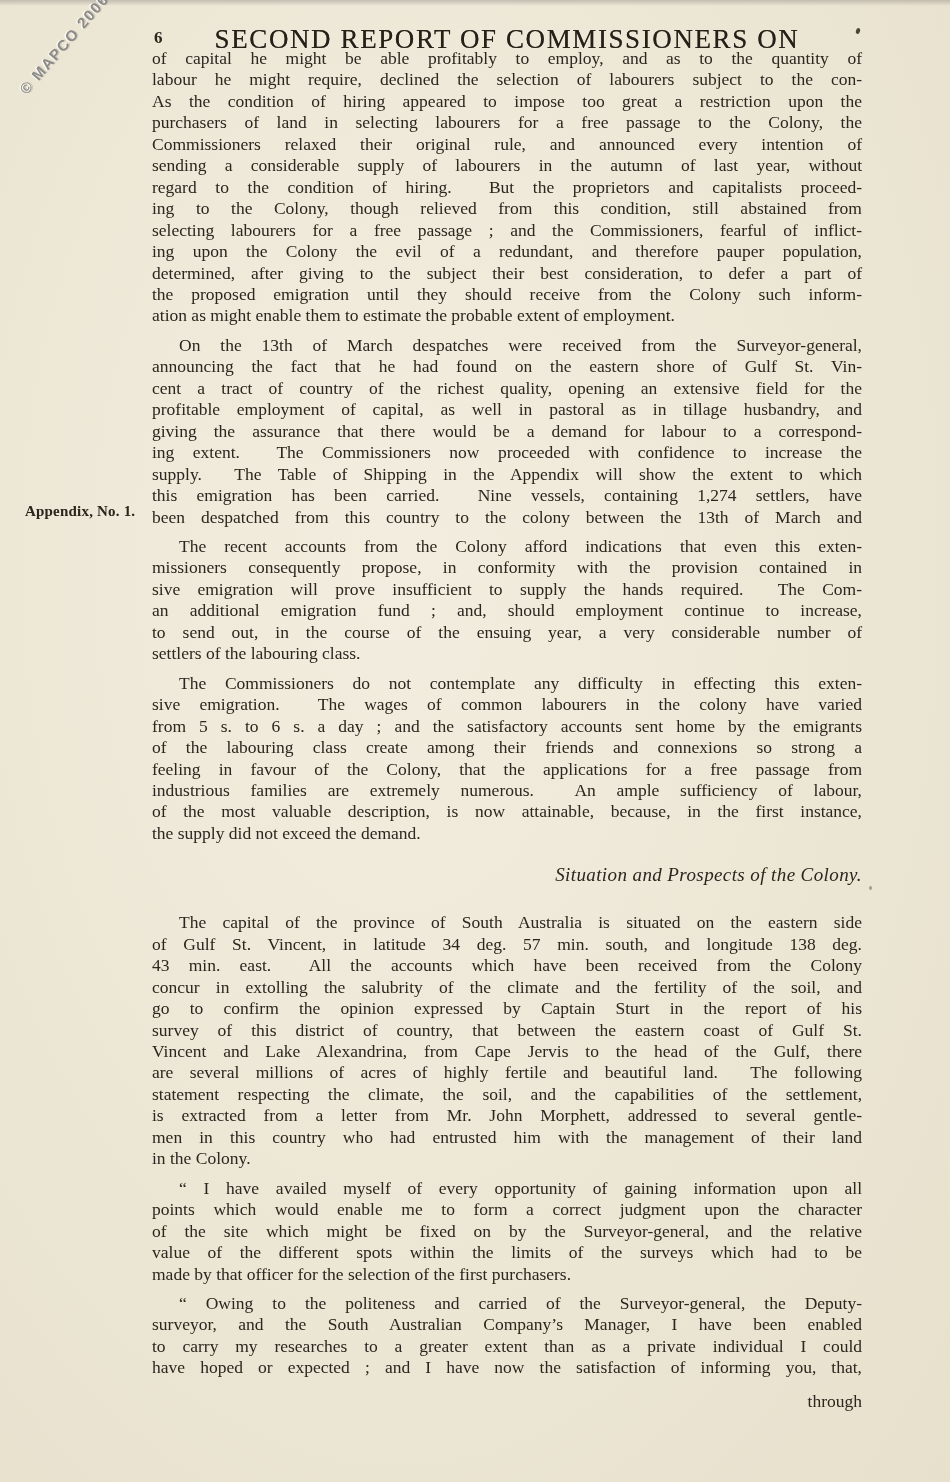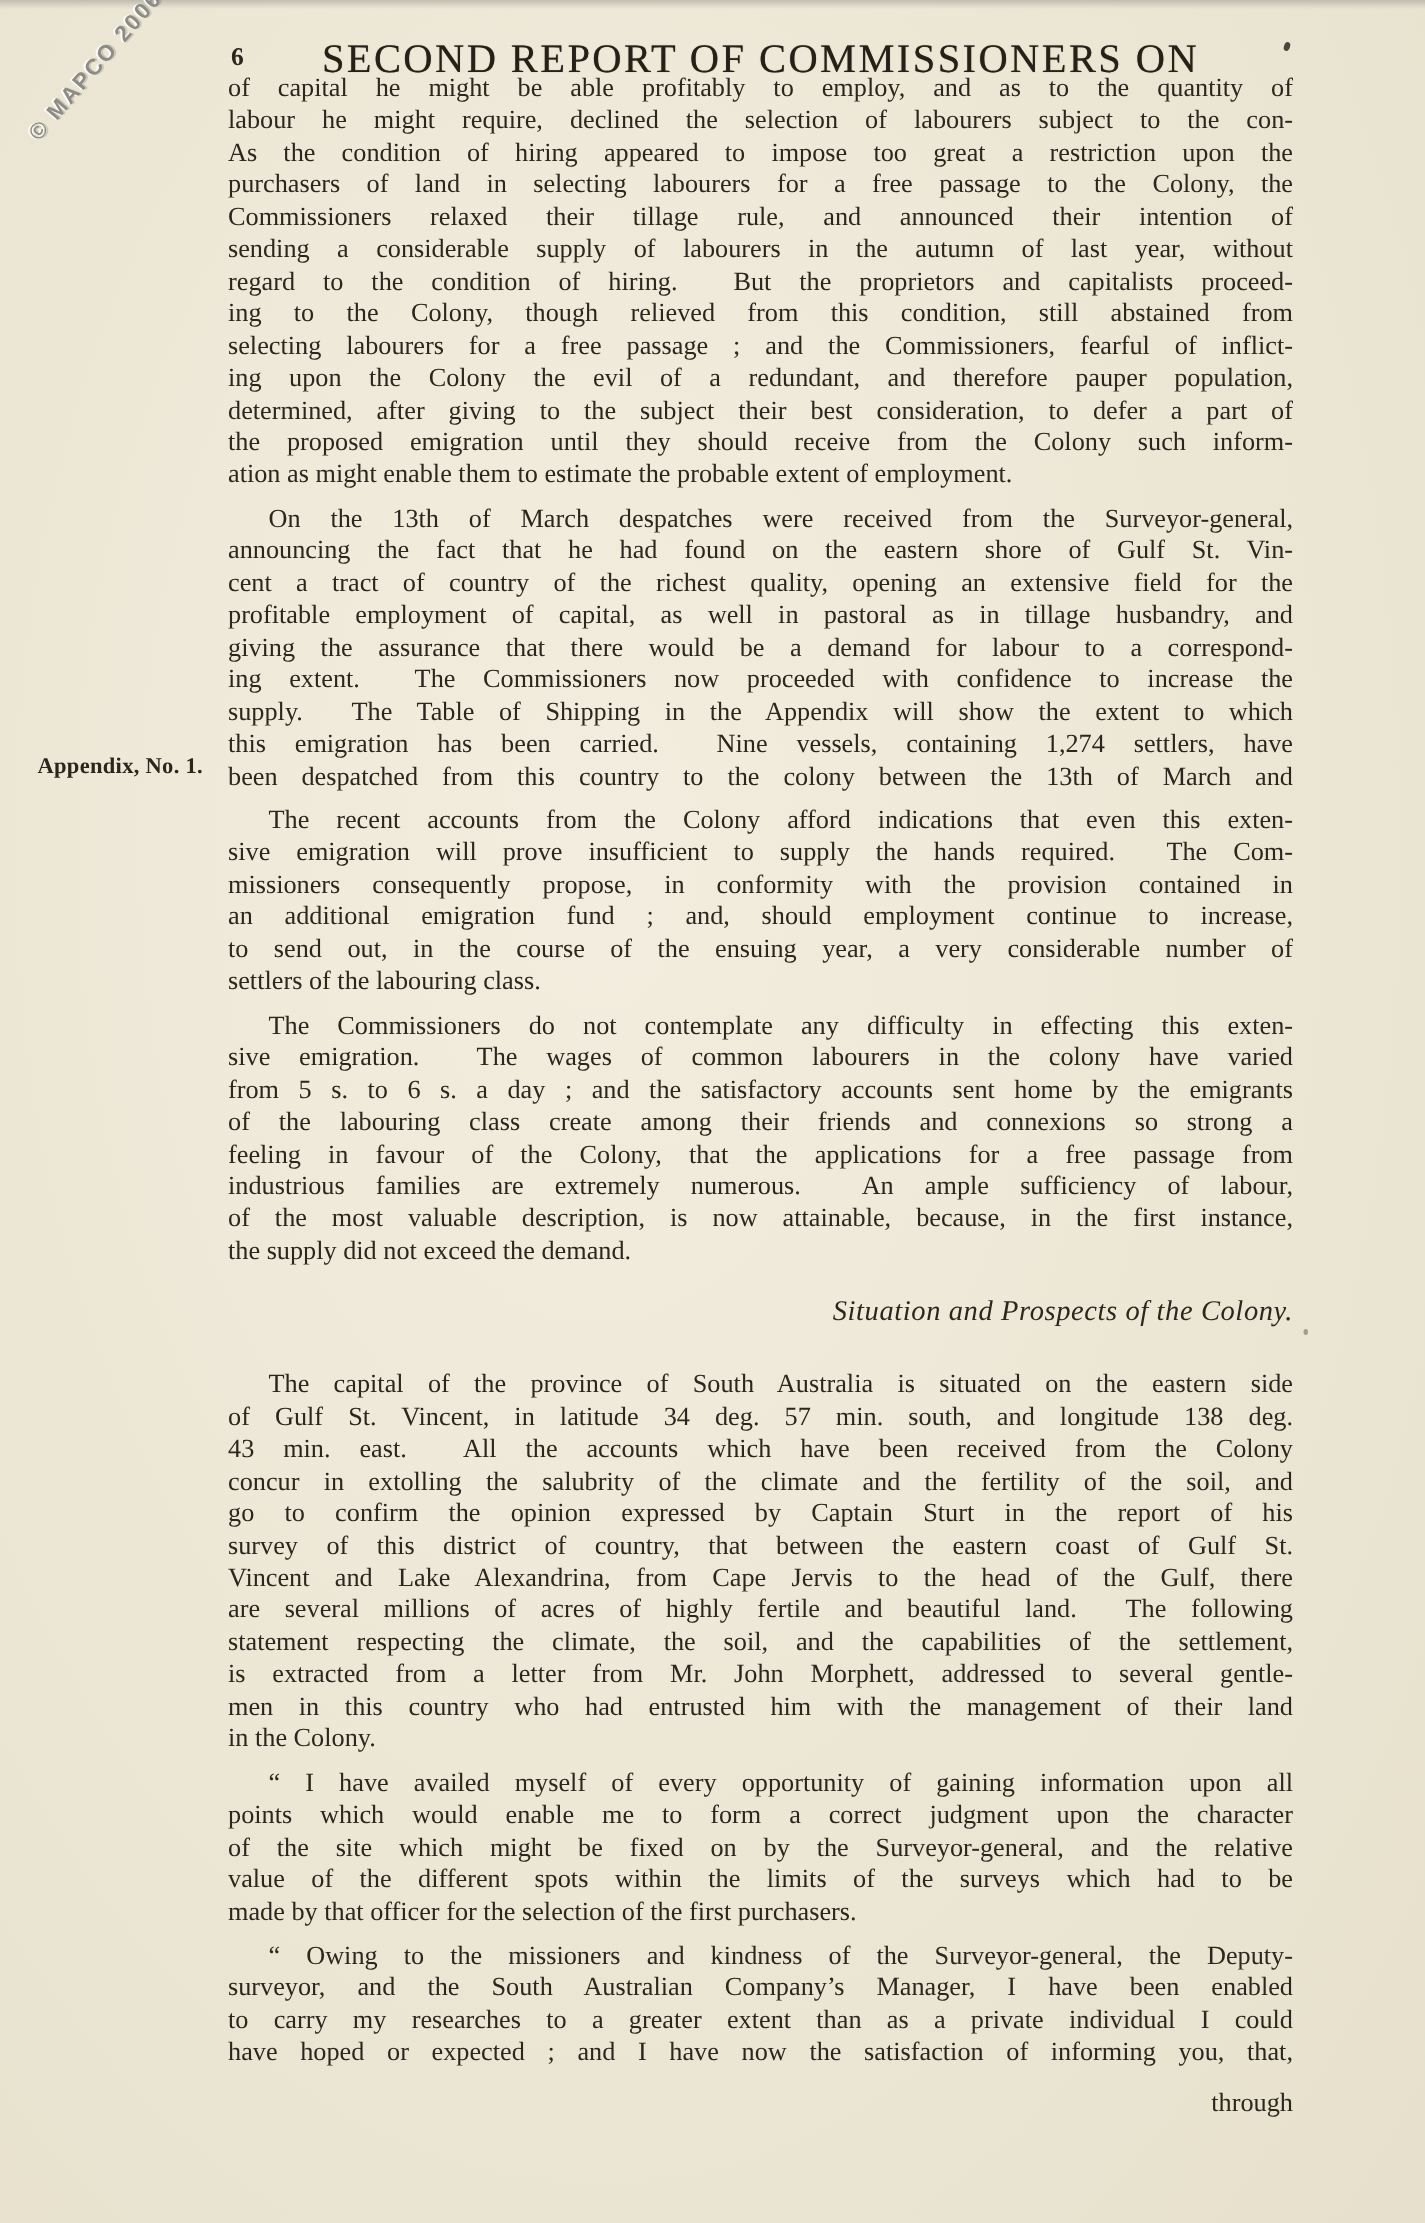--- a/index.html
+++ b/index.html
@@ -78,21 +78,21 @@
 </div>
 
 <div class="margin-note">Appendix, No. 1.</div>
 
 <main class="text-column">
     <div class="paragraph">
       <div class="line">of capital he might be able profitably to employ, and as to the quantity of</div>
       <div class="line">labour he might require, declined the selection of labourers subject to the con-</div>
       <div class="line">As the condition of hiring appeared to impose too great a restriction upon the</div>
       <div class="line">purchasers of land in selecting labourers for a free passage to the Colony, the</div>
-      <div class="line">Commissioners relaxed their tillage rule, and announced their intention of</div>
+      <div class="line">Commissioners relaxed their original rule, and announced every intention of</div>
       <div class="line">sending a considerable supply of labourers in the autumn of last year, without</div>
       <div class="line">regard to the condition of hiring.&nbsp; But the proprietors and capitalists proceed-</div>
       <div class="line">ing to the Colony, though relieved from this condition, still abstained from</div>
       <div class="line">selecting labourers for a free passage ; and the Commissioners, fearful of inflict-</div>
       <div class="line">ing upon the Colony the evil of a redundant, and therefore pauper population,</div>
       <div class="line">determined, after giving to the subject their best consideration, to defer a part of</div>
       <div class="line">the proposed emigration until they should receive from the Colony such inform-</div>
       <div class="line last">ation as might enable them to estimate the probable extent of employment.</div>
     </div>
     <div class="paragraph">
@@ -101,22 +101,22 @@
       <div class="line">cent a tract of country of the richest quality, opening an extensive field for the</div>
       <div class="line">profitable employment of capital, as well in pastoral as in tillage husbandry, and</div>
       <div class="line">giving the assurance that there would be a demand for labour to a correspond-</div>
       <div class="line">ing extent.&nbsp; The Commissioners now proceeded with confidence to increase the</div>
       <div class="line">supply.&nbsp; The Table of Shipping in the Appendix will show the extent to which</div>
       <div class="line">this emigration has been carried.&nbsp; Nine vessels, containing 1,274 settlers, have</div>
       <div class="line">been despatched from this country to the colony between the 13th of March and</div>
     </div>
     <div class="paragraph">
       <div class="line indent">The recent accounts from the Colony afford indications that even this exten-</div>
+      <div class="line">missioners consequently propose, in conformity with the provision contained in</div>
       <div class="line">sive emigration will prove insufficient to supply the hands required.&nbsp; The Com-</div>
-      <div class="line">missioners consequently propose, in conformity with the provision contained in</div>
       <div class="line">an additional emigration fund ; and, should employment continue to increase,</div>
       <div class="line">to send out, in the course of the ensuing year, a very considerable number of</div>
       <div class="line last">settlers of the labouring class.</div>
     </div>
     <div class="paragraph">
       <div class="line indent">The Commissioners do not contemplate any difficulty in effecting this exten-</div>
       <div class="line">sive emigration.&nbsp; The wages of common labourers in the colony have varied</div>
       <div class="line">from 5 s. to 6 s. a day ; and the satisfactory accounts sent home by the emigrants</div>
       <div class="line">of the labouring class create among their friends and connexions so strong a</div>
       <div class="line">feeling in favour of the Colony, that the applications for a free passage from</div>
@@ -140,21 +140,21 @@
       <div class="line last">in the Colony.</div>
     </div>
     <div class="paragraph">
       <div class="line indent">“ I have availed myself of every opportunity of gaining information upon all</div>
       <div class="line">points which would enable me to form a correct judgment upon the character</div>
       <div class="line">of the site which might be fixed on by the Surveyor-general, and the relative</div>
       <div class="line">value of the different spots within the limits of the surveys which had to be</div>
       <div class="line last">made by that officer for the selection of the first purchasers.</div>
     </div>
     <div class="paragraph">
-      <div class="line indent">“ Owing to the missioners and kindness of the Surveyor-general, the Deputy-</div>
+      <div class="line indent">“ Owing to the politeness and carried of the Surveyor-general, the Deputy-</div>
       <div class="line">surveyor, and the South Australian Company’s Manager, I have been enabled</div>
       <div class="line">to carry my researches to a greater extent than as a private individual I could</div>
       <div class="line">have hoped or expected ; and I have now the satisfaction of informing you, that,</div>
     </div>
     <div class="catchword">through</div>
   </main>
 
 <div class="ink-speck speck-1"></div>
 <div class="ink-speck speck-2"></div>
 

